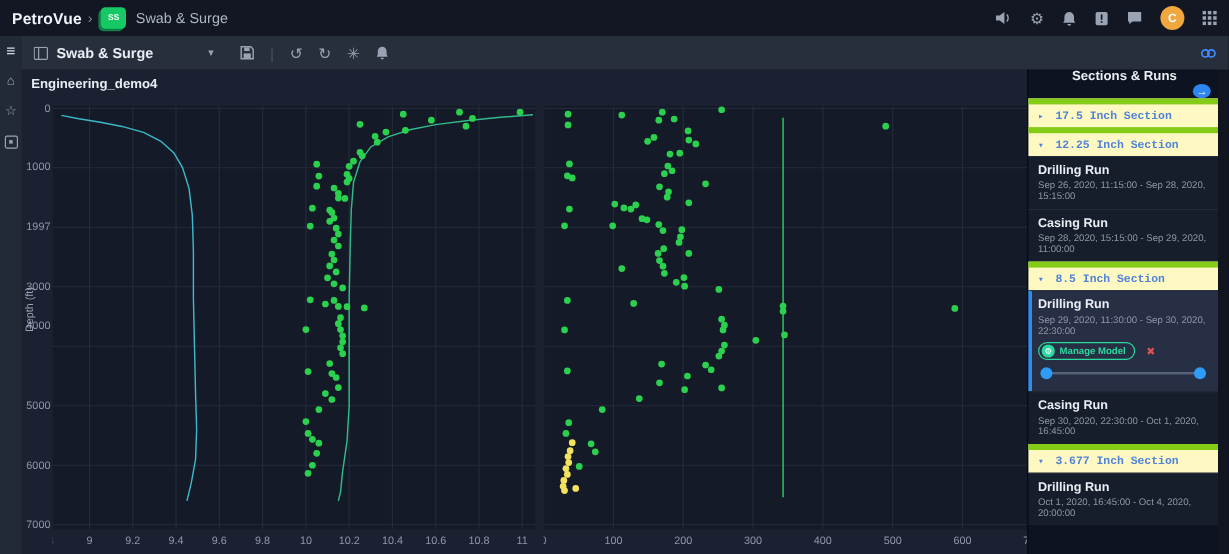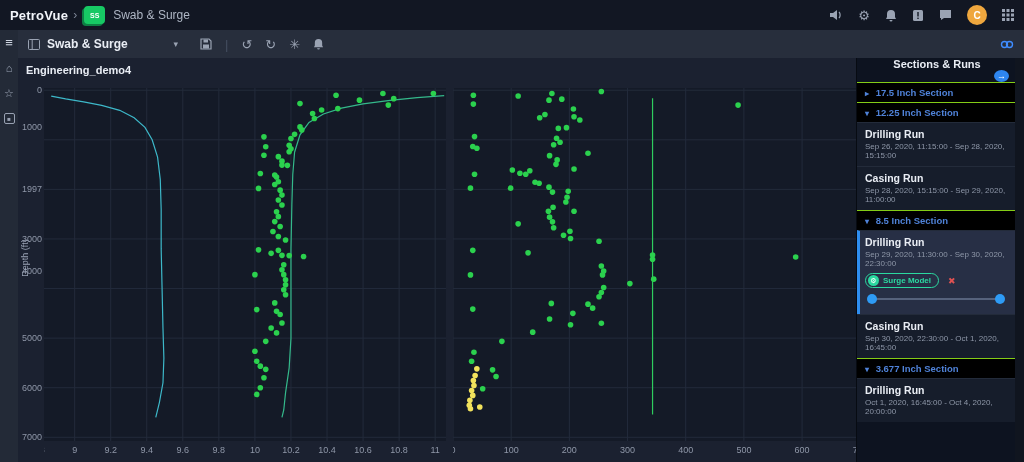--- a/index.html
+++ b/index.html
@@ -51,22 +51,22 @@
   .ylab { position:absolute; left:-12px; top:195px; color:#9aa3b5; font-size:9px;
     transform:rotate(-90deg); white-space:nowrap; }
 
   
   .sidebar { position:absolute; right:0; top:58px; width:159px; height:404px;
     background:#0d1320; border-left:1px solid #070b12; z-index:4; display:flex; flex-direction:column; }
   .sb-head { height:24px; display:flex; align-items:center; padding:0 6px 0 8px;flex-direction:column; }
   .sb-title { color:#e9edf4; font-size:11px; font-weight:bold; }
   .sb-expand { margin-left:auto; width:15px; height:15px; border-radius:50%; background:#2e86f0;
     color:#fff; font-size:9px; display:flex; align-items:center; justify-content:center; cursor:pointer; }
-  .sec-row { background:#000000; border-top:1px solid #84cc16; padding:4px 8px;
-    color:#4f82d8; font-size:9.5px; font-weight:bold; cursor:pointer; }
+  .sec-row { background:#fef9c3; border-top:5px solid #84cc16; padding:4px 8px;
+    color:#4f82d8; font-size:9.5px; font-weight:bold; cursor:pointer;font-family:Liberation Mono, monospace; }
   .sec-row .tw { font-size:8px; margin-right:4px; }
   .run-card { background:#161d2b; border-top:1px solid #232b3a; padding:5px 8px 6px 8px; cursor:pointer; }
   .run-card .rn { color:#e9edf4; font-size:10.5px; font-weight:bold; }
   .run-card .rr { color:#8e97a8; font-size:8px; margin-top:2px; }
   .run-card.sel { background:#272f45; border-left:3px solid #2e8ef0; padding-left:5px; }
   .pill-row { display:flex; align-items:center; margin-top:5px; }
   .pill { display:inline-flex; align-items:center; border:1px solid #2bd9a0; border-radius:9px;
     padding:1px 7px 1px 2px; gap:4px; cursor:pointer; }
   .pill .pic { width:11px; height:11px; border-radius:50%; background:#2bd9a0; color:#fff;
     font-size:7px; display:flex; align-items:center; justify-content:center; }
@@ -179,21 +179,21 @@
           <circle cx="4.5" cy="4.5" r="3" fill="none" stroke="#3f8cff" stroke-width="1.4"></circle>
           <circle cx="9.5" cy="4.5" r="3" fill="none" stroke="#3f8cff" stroke-width="1.4"></circle>
         </svg>
     </span>
   </div>
 
   <div class="main">
     <div class="ws-title">Engineering_demo4</div>
     <div id="y-axis">
         <div class="ytick" style="top: 27.231px;">0</div>
-        <div class="ytick" style="top: 64px;">1000</div>
+        <div class="ytick" style="top: 76px;">1000</div>
         <div class="ytick" style="top: 126.388px;">1997</div>
         <div class="ytick" style="top: 175.967px;">3000</div>
         <div class="ytick" style="top: 208px;">4000</div>
         <div class="ytick" style="top: 275.124px;">5000</div>
         <div class="ytick" style="top: 324.703px;">6000</div>
         <div class="ytick" style="top: 374.282px;">7000</div>
       </div>
     <div class="ylab">Depth (ft)</div>
     <svg id="chart-left" class="plot" width="402" height="368">
         <rect x="0" y="0" width="402" height="353" fill="#141a27"></rect>
@@ -450,21 +450,21 @@
     <div class="sec-row">
       <span class="tw">▾</span>
       <span>8.5 Inch Section</span>
     </div>
     <div class="run-card sel">
       <div class="rn">Drilling Run</div>
       <div class="rr">Sep 29, 2020, 11:30:00 - Sep 30, 2020, 22:30:00</div>
       <div class="pill-row">
         <span class="pill">
           <span class="pic">⚙</span>
-          <span class="ptx">Surge Model</span>
+          <span class="ptx">Manage Model</span>
         </span>
         <span class="pill-x">✖</span>
       </div>
       <div class="slider">
         <div class="track"></div>
         <div class="hd l"></div>
         <div class="hd r"></div>
       </div>
     </div>
     <div class="run-card">

